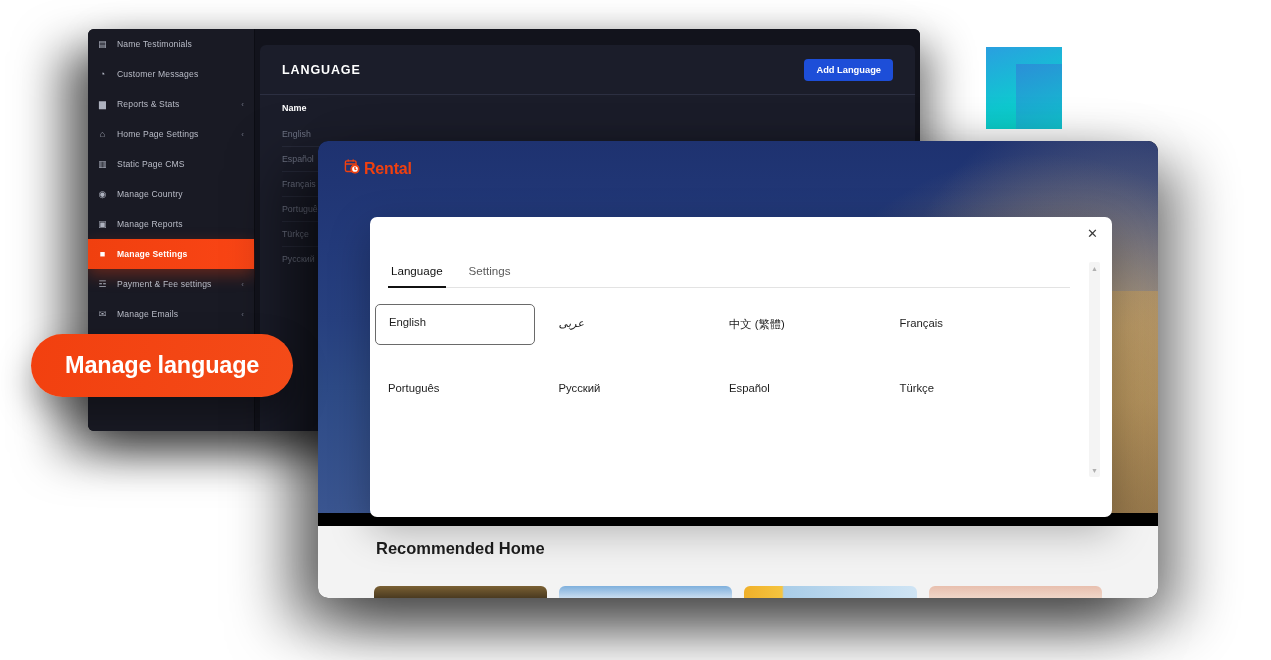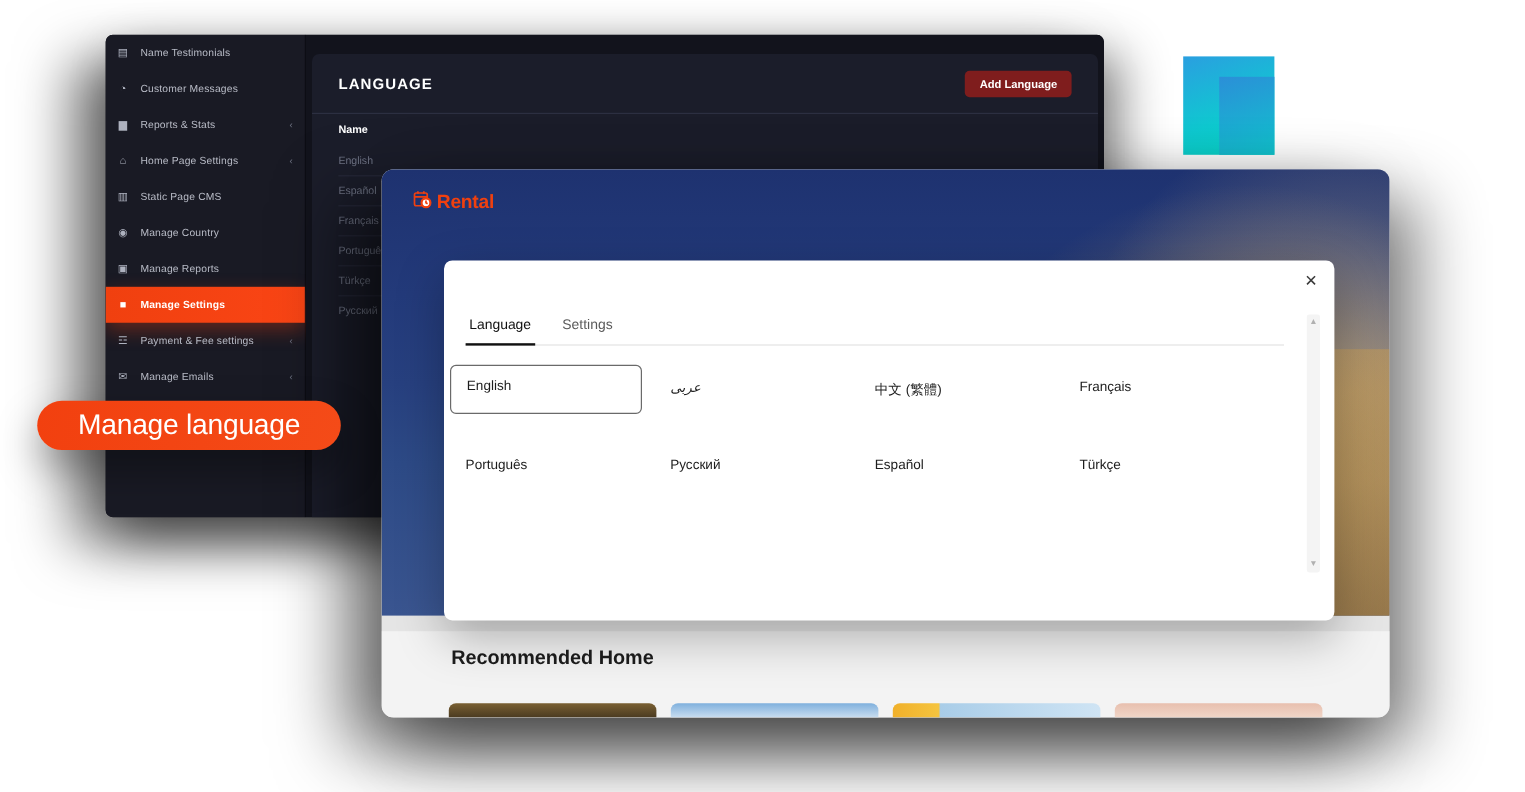--- a/index.html
+++ b/index.html
@@ -65,21 +65,21 @@
   .admin-card {
     position: absolute; left: 5px; top: 16px; right: 5px; bottom: 0;
     background: #1b1d2a; border-radius: 6px 6px 0 0;
   }
   .admin-card-head {
     height: 50px; display:flex; align-items:center; justify-content: space-between;
     padding: 0 22px; border-bottom: 1px solid #2c2f41;
   }
   .admin-title { color: #ffffff; font-size: 12.5px; font-weight: bold; letter-spacing: .9px; }
   .add-lang-btn {
-    background: #7f1d1d; color:#fff; font-size: 9.3px; font-weight:600;
+    background: #1d4ed8; color:#fff; font-size: 9.3px; font-weight:600;
     padding: 6px 12px; border-radius: 4px; border: none; cursor: pointer;
   }
   .admin-toolbar {
     display:flex; align-items:center; justify-content: space-between;
     padding: 12px 22px 6px 22px;
   }
   .len-select {
     background: #252837; color: #cfd2dd; font-size: 9px;
     padding: 3px 7px; border-radius: 3px; display:flex; gap:5px; align-items:center;
   }
@@ -94,21 +94,21 @@
   }
   .tbl-row + .tbl-row { border-top: 1px solid #272a3a; }
 
   
   .site-window {
     position: absolute; left: 318px; top: 141px;
     width: 840px; height: 457px;
     border-radius: 10px; overflow: hidden;
     box-shadow: -30px 26px 58px rgba(0,0,0,.55), 24px 24px 56px rgba(0,0,0,.45);
     z-index: 5;
-    background: #e5e5e5;
+    background: #000000;
   }
   
   .hero {
     position: absolute; inset: 0 0 auto 0; height: 372px;
     background:
       radial-gradient(circle at 86% 74%, rgba(255,196,92,.55) 0%, rgba(255,170,60,0) 34%),
       radial-gradient(circle at 96% 50%, rgba(255,214,140,.45) 0%, rgba(255,200,120,0) 28%),
       radial-gradient(circle at 78% 94%, rgba(250,200,120,.40) 0%, rgba(250,200,120,0) 30%),
       linear-gradient(180deg, #1e3270 0%, #233a7a 28%, #27407f 48%, #2d4a86 66%, #3a5590 100%);
   }
@@ -215,23 +215,23 @@
     position:absolute; right: 12px; top: 45px; width: 11px; height: 215px;
     background:#f4f4f4; border-radius: 2px;
     display:flex; flex-direction:column; align-items:center; justify-content:space-between;
     padding: 3px 0; cursor: pointer;
   }
   .sc-arrow { color:#b0b0b0; font-size: 7px; line-height:1; }
 
   
   .callout {
     position:absolute; left: 31px; top: 334px;
-    padding: 7px 34px; border-radius: 34px;
+    padding: 18px 34px; border-radius: 34px;
     background: linear-gradient(100deg,#f2400f 0%, #f44b18 100%);
-    color:#fff; font-size: 23.5px; font-weight: normal; letter-spacing:-.2px;
+    color:#fff; font-size: 23.5px; font-weight: bold; letter-spacing:-.2px;
     box-shadow: 0 16px 34px rgba(0,0,0,.35);
     z-index: 12;
   }
 </style>
 </head>
 <body>
 
 <div class="stage">
 
   <div class="cyan-block"></div>

